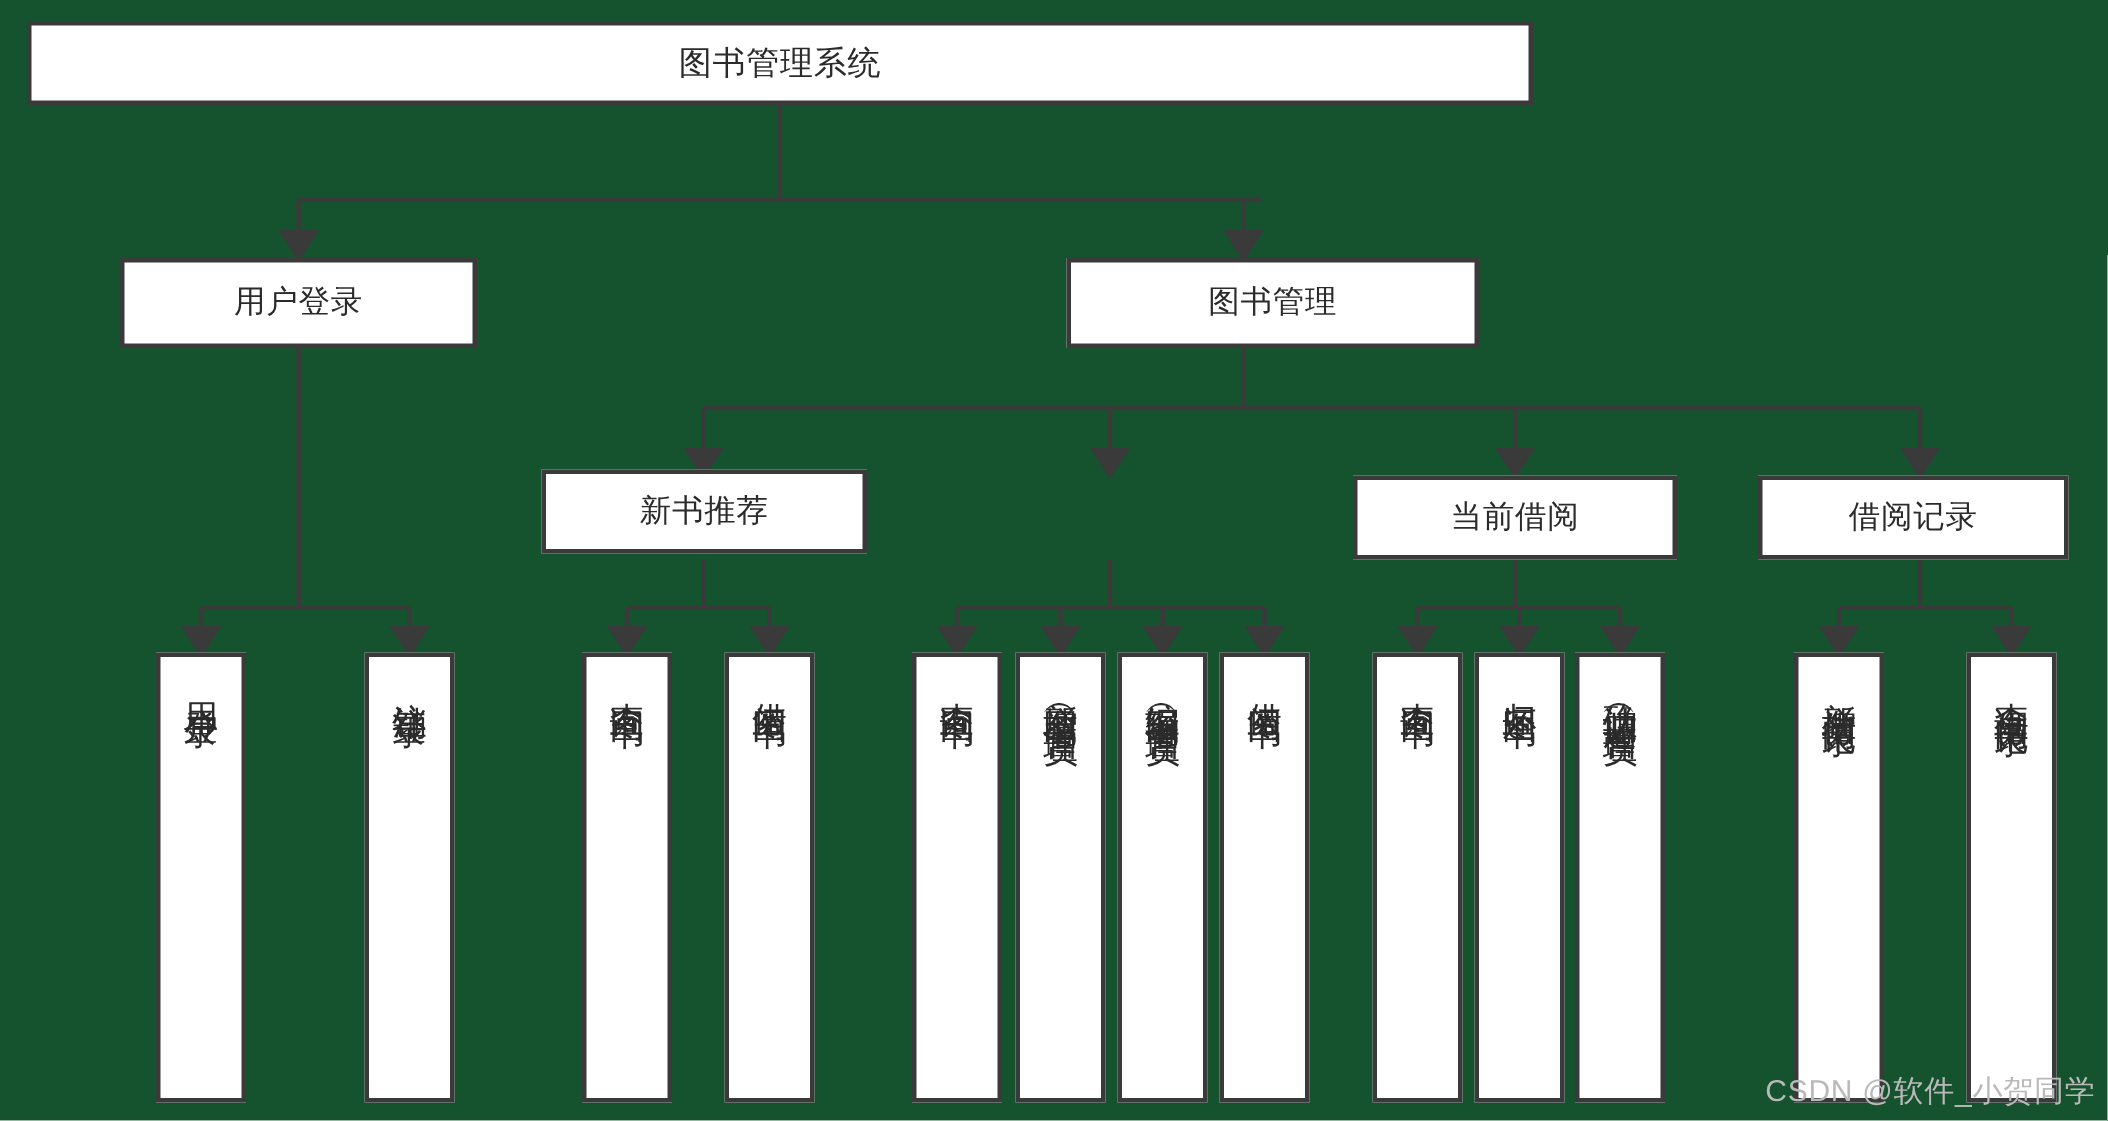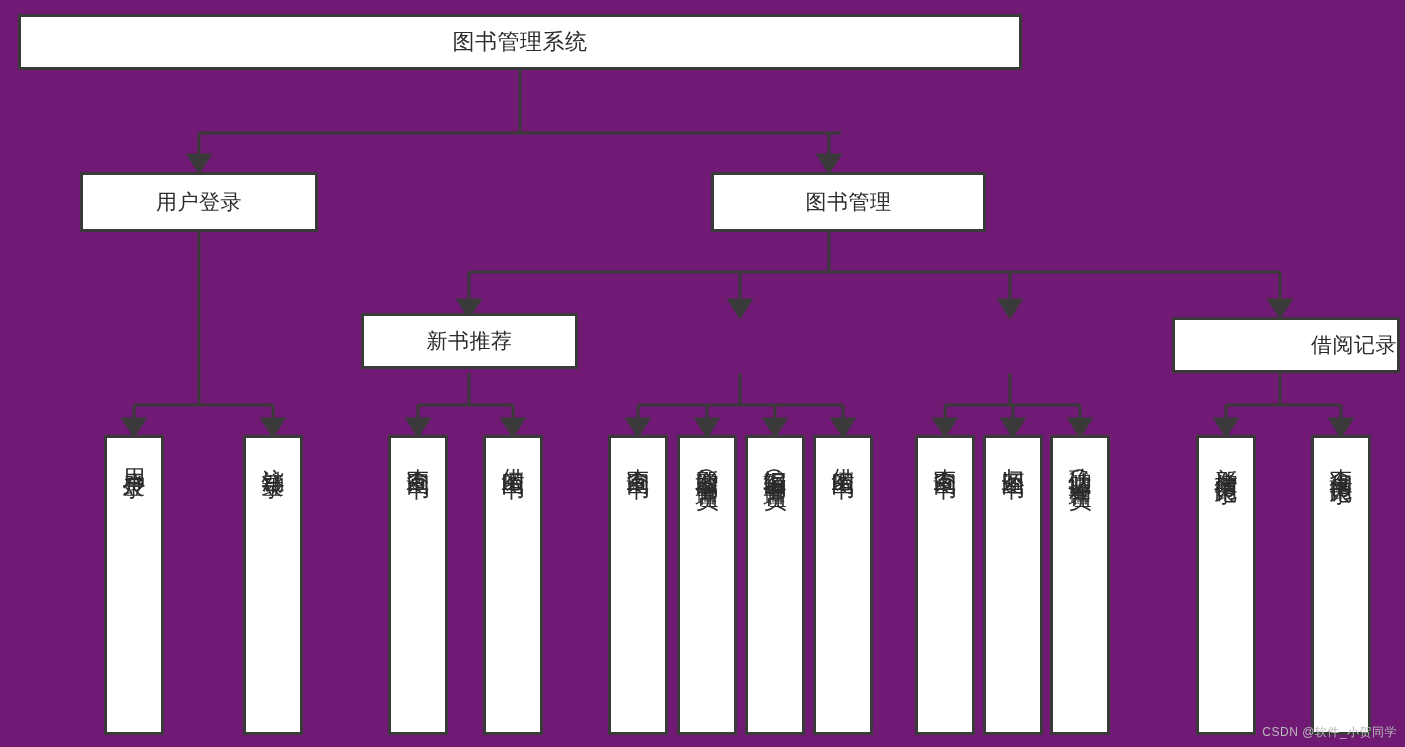--- a/index.html
+++ b/index.html
@@ -7,21 +7,21 @@
     padding: 0;
     background: #ffffff;
   }
   body {
     font-family: "Liberation Sans", "DejaVu Sans", sans-serif;
   }
   #diagram-root {
     position: relative;
     width: 1405px;
     height: 747px;
-    background: #701a75;
+    background: #14532d;
     overflow: hidden;
   }
   #edges-layer {
     position: absolute;
     left: 0;
     top: 0;
     width: 1405px;
     height: 747px;
     pointer-events: none;
   }
@@ -59,21 +59,21 @@
     writing-mode: vertical-rl;
     text-orientation: upright;
     font-size: 23px;
     letter-spacing: 3px;
     line-height: 1;
   }
   #watermark {
     position: absolute;
     right: 8px;
     bottom: 6px;
-    font-size: 12px;
+    font-size: 20px;
     color: #b9b9b9;
     letter-spacing: 0.5px;
     user-select: none;
     white-space: nowrap;
   }
 </style>
 </head>
 <body>
 
 <div id="diagram-root">
@@ -135,21 +135,24 @@
   <div class="node horizontal" style="left: 80px; top: 172px; width: 238px; height: 60px;">
     <span class="node-label">用户登录</span>
   </div>
   <div class="node horizontal" style="left: 711px; top: 172px; width: 275px; height: 60px;">
     <span class="node-label">图书管理</span>
   </div>
 
   <div class="node horizontal" style="left: 361px; top: 313px; width: 217px; height: 56px;">
     <span class="node-label">新书推荐</span>
   </div>
-  <div class="node horizontal" style="left: 1172px; top: 317px; width: 228px; height: 56px; justify-content: flex-end;">
+  <div class="node horizontal" style="left: 902px; top: 317px; width: 216px; height: 56px;">
+    <span class="node-label">当前借阅</span>
+  </div>
+  <div class="node horizontal" style="left: 1172px; top: 317px; width: 207px; height: 56px;">
     <span class="node-label">借阅记录</span>
   </div>
 
   <div class="node vertical" style="left: 104px; top: 435px; width: 60px; height: 300px;">
     <span class="node-label">用户登录</span>
   </div>
   <div class="node vertical" style="left: 243px; top: 435px; width: 60px; height: 300px;">
     <span class="node-label">注销登录</span>
   </div>
 

